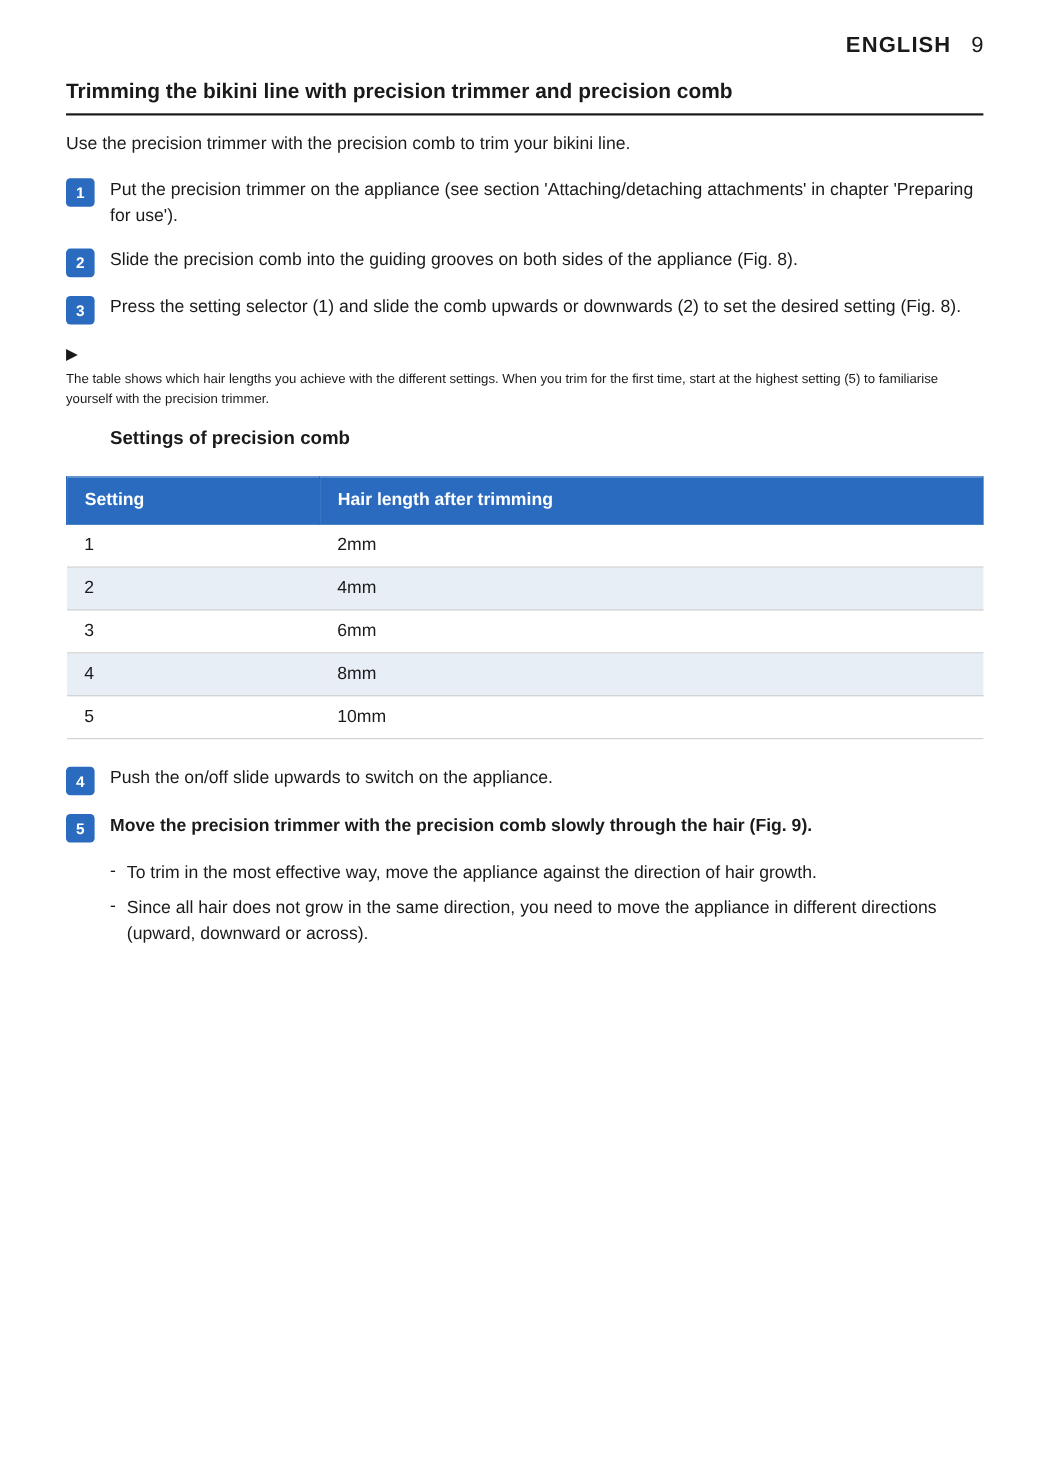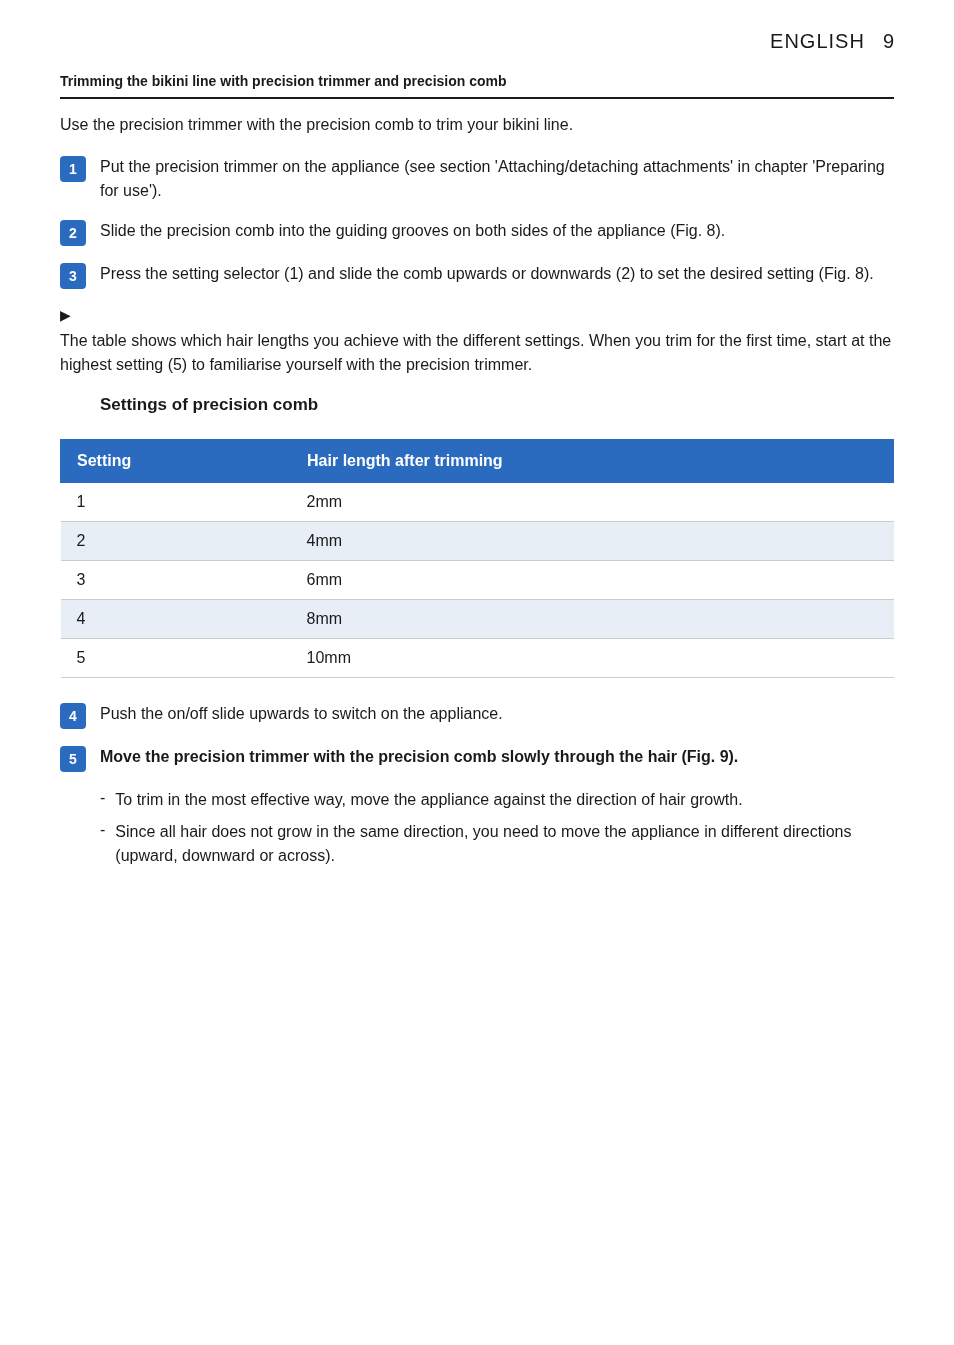--- a/index.html
+++ b/index.html
@@ -19,35 +19,35 @@
     }
 
     .header {
       display: flex;
       justify-content: flex-end;
       align-items: center;
       margin-bottom: 20px;
     }
 
     .language-label {
-      font-weight: normal;
+      font-weight: bold;
       font-size: 20px;
       letter-spacing: 1px;
       color: #1a1a1a;
       margin-right: 18px;
     }
 
     .page-number {
       font-size: 20px;
       color: #1a1a1a;
     }
 
     .section-title {
       font-weight: bold;
-      font-size: 14px;
+      font-size: 19px;
       color: #1a1a1a;
       margin-bottom: 4px;
       padding-bottom: 8px;
       border-bottom: 2px solid #1a1a1a;
       margin-bottom: 14px;
     }
 
     .intro-text {
       font-size: 16px;
       color: #1a1a1a;
@@ -103,21 +103,21 @@
     }
 
     .bullet-text {
       font-size: 16px;
       line-height: 1.5;
       color: #1a1a1a;
       font-weight: bold;
     }
 
     .info-text {
-      font-size: 16px;
+      font-size: 12px;
       line-height: 1.5;
       color: #1a1a1a;
       margin-bottom: 18px;
     }
 
     .subsection-title {
       font-weight: bold;
       font-size: 17px;
       color: #1a1a1a;
       margin-bottom: 24px;

